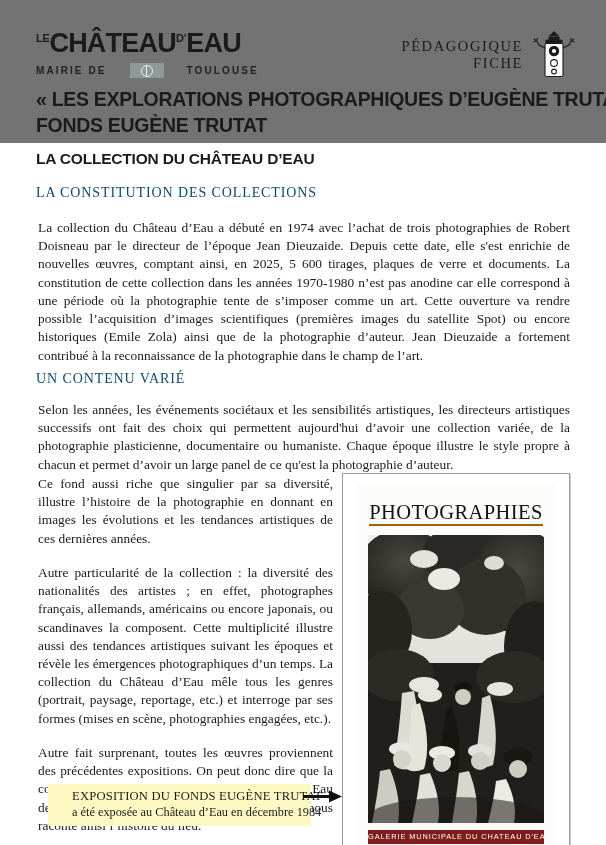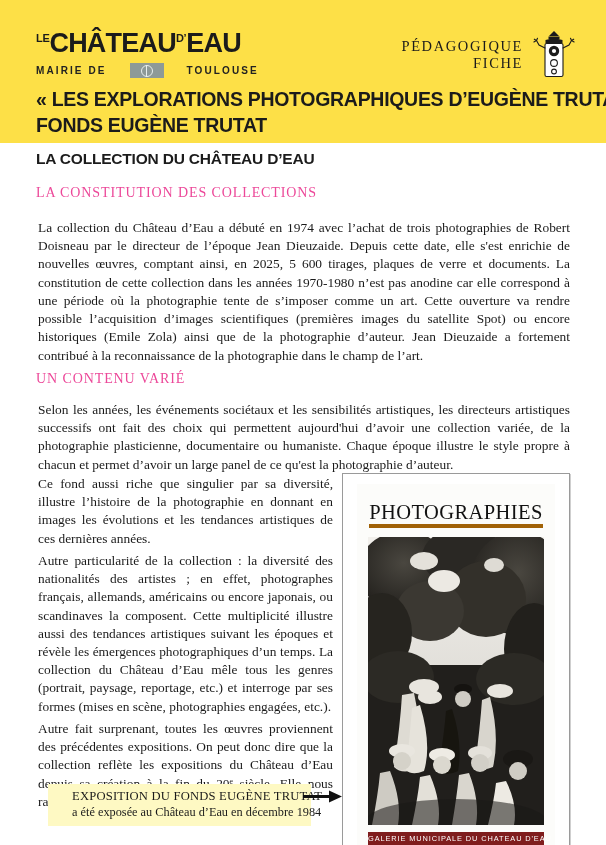--- a/index.html
+++ b/index.html
@@ -15,21 +15,21 @@
     font-family: "Liberation Serif", serif;
     color: #1a1a1a;
   }
 
   
   .header-band {
     position: absolute;
     left: 0; top: 0;
     width: 606px;
     height: 143px;
-    background: #fde047;
+    background: #737373;
   }
   .logo-block {
     position: absolute;
     left: 36px;
     top: 30px;
   }
   .logo-wordmark {
     font-family: "Liberation Sans", sans-serif;
     font-weight: bold;
     font-size: 27px;
@@ -123,21 +123,21 @@
     font-family: "Liberation Sans", sans-serif;
     font-weight: bold;
     font-size: 15.5px;
     letter-spacing: -0.2px;
     color: #1b1b1b;
   }
   .sub-head {
     font-family: "Liberation Serif", serif;
     font-size: 14px;
     letter-spacing: 0.9px;
-    color: #ec4899;
+    color: #0c4a6e;
   }
   .sub-head-1 { position: absolute; left: 36px; top: 42px; }
   .sub-head-2 { position: absolute; left: 36px; top: 228px; }
 
   p.body {
     margin: 0;
     font-family: "Liberation Serif", serif;
     font-size: 13.4px;
     line-height: 1.36;
     text-align: justify;
@@ -152,21 +152,21 @@
     position: absolute;
     left: 38px; top: 258px;
     width: 532px;
   }
   .col-left {
     position: absolute;
     left: 38px; top: 332px;
     width: 295px;
   }
   .col-left p.body { text-align: justify; }
-  .col-left p.body + p.body { margin-top: 4px; }
+  .col-left p.body + p.body { margin-top: 16px; }
 
   
   .poster-frame {
     position: absolute;
     left: 342px;
     top: 330px;
     width: 228px;
     height: 488px;
     background: #ffffff;
     border: 1px solid #9a9a9a;
@@ -183,21 +183,21 @@
     display: flex;
     flex-direction: column;
     align-items: center;
   }
   .poster-title {
     margin-top: 18px;
     font-family: "Liberation Serif", serif;
     font-size: 20.5px;
     letter-spacing: 0.4px;
     color: #111;
-    border-bottom: 4px solid #a16207;
+    border-bottom: 2px solid #a16207;
     padding-bottom: 1px;
     line-height: 1;
   }
   .poster-photo {
     margin-top: 9px;
     width: 176px;
     height: 288px;
     position: relative;
     overflow: hidden;
     background: #2d2a26;

